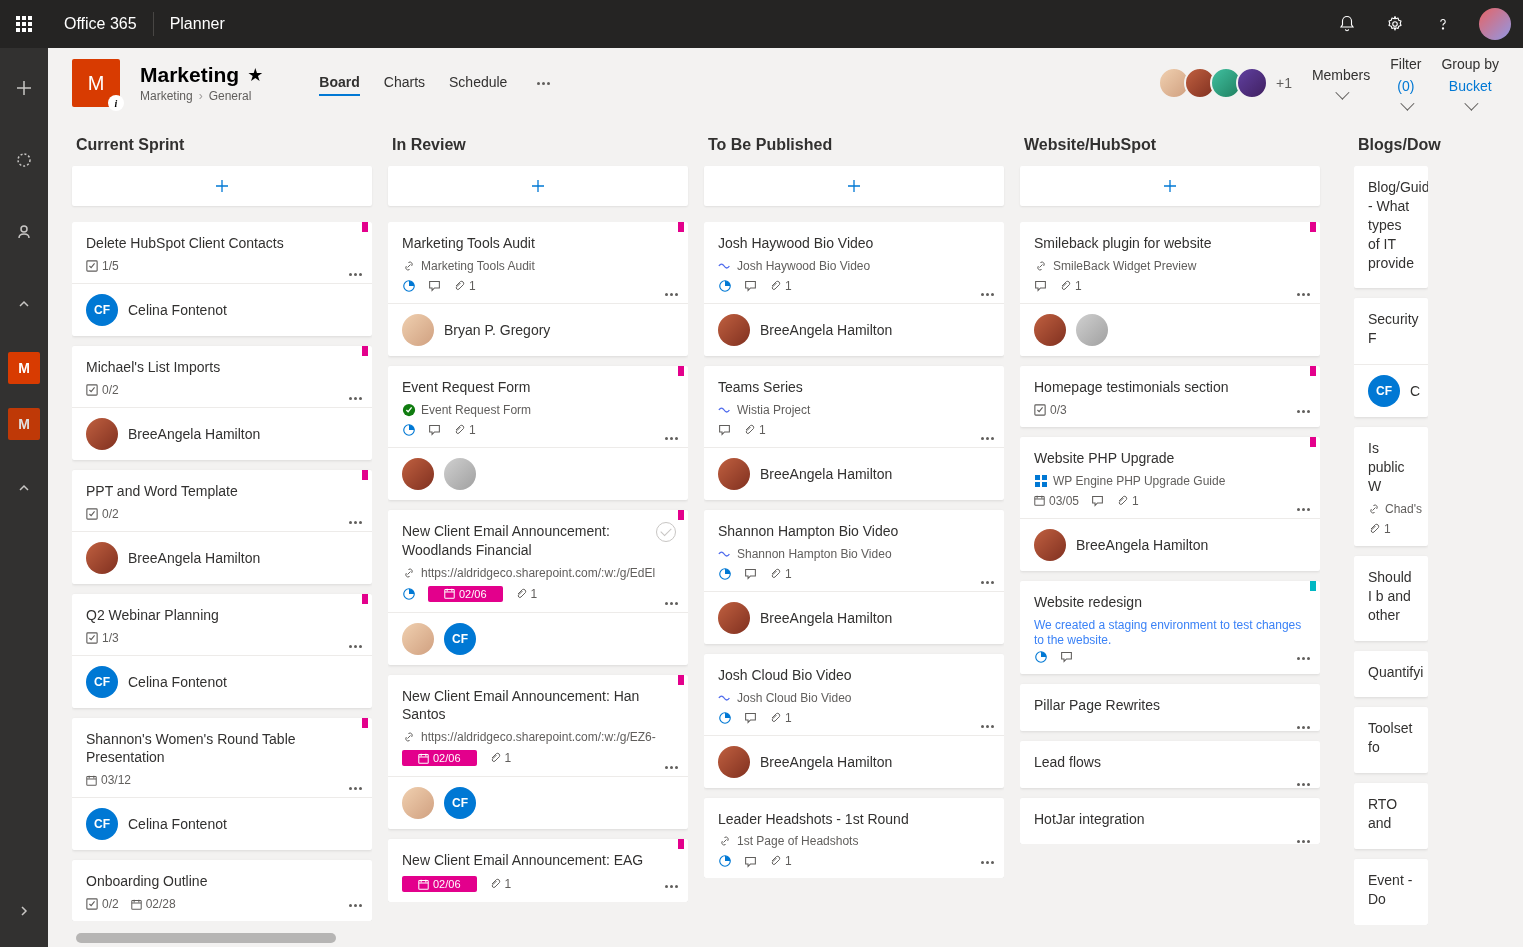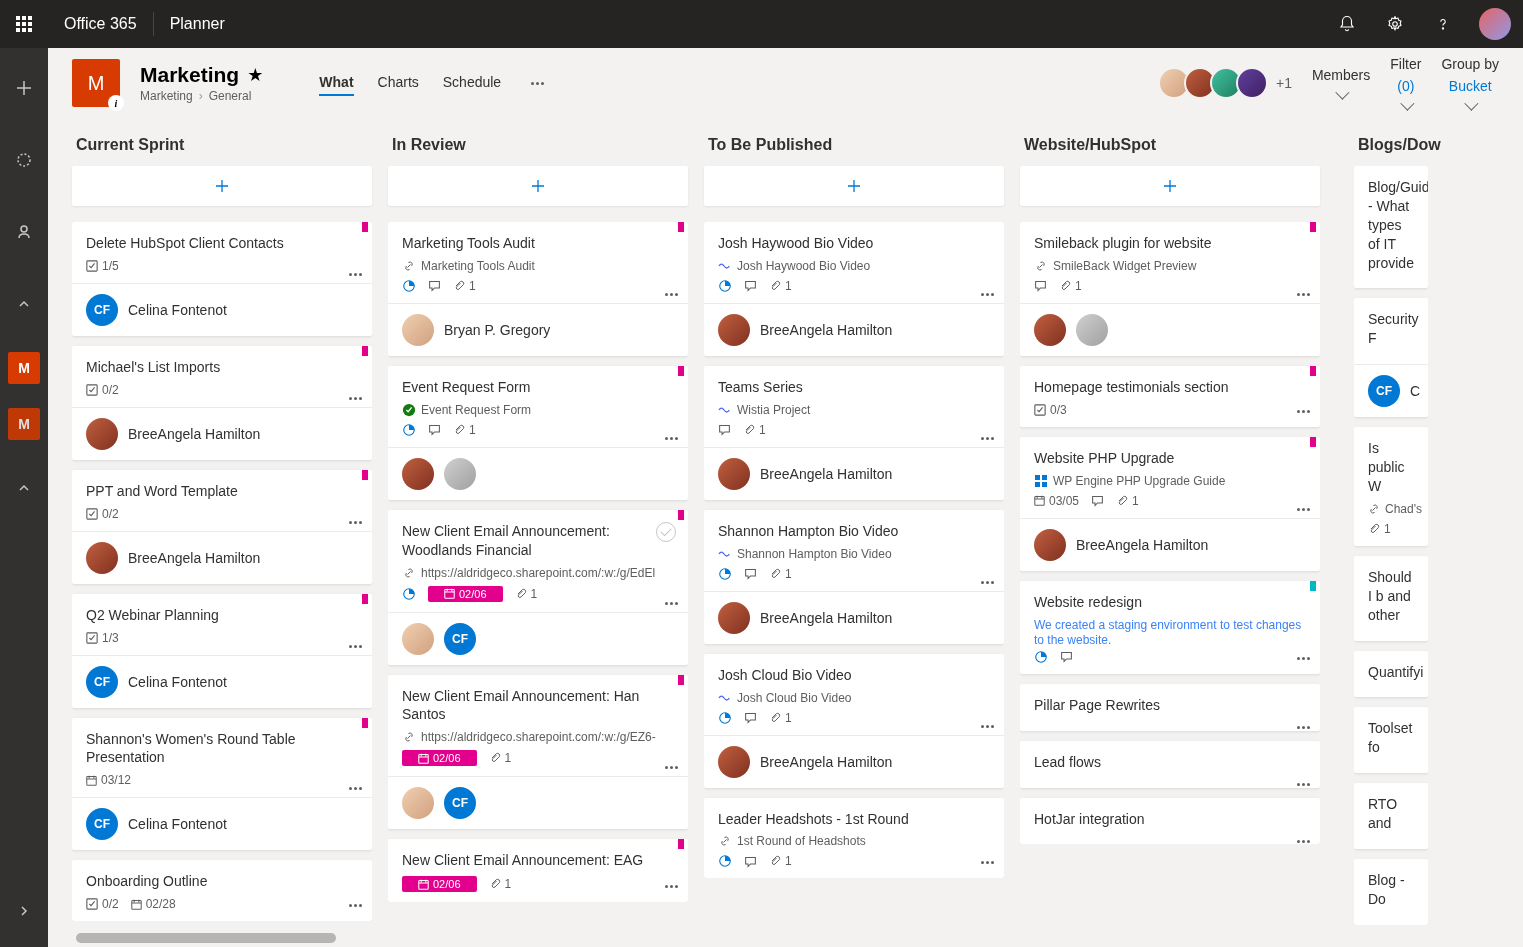--- a/index.html
+++ b/index.html
@@ -182,21 +182,21 @@
         <span class="plan-star">★</span>
       </div>
       <div class="plan-breadcrumb">
         <span>Marketing</span>
         <span class="sep">›</span>
         <span>General</span>
       </div>
     </div>
 
     <div class="tabs">
-      <div class="tab active">What</div>
+      <div class="tab active">Board</div>
       <div class="tab">Charts</div>
       <div class="tab">Schedule</div>
       <div class="tab-more">
           <span></span>
           <span></span>
           <span></span>
         </div>
     </div>
 
     <div class="header-right">
@@ -753,21 +753,21 @@
           </div>
           <div class="task">
             <div class="task-body">
               <div class="task-title">Leader Headshots - 1st Round</div>
               <div class="task-sub">
                 <span class="icon-sm">
                   <svg width="12" height="12" viewBox="0 0 16 16" fill="none" stroke="#605e5c" stroke-width="1.3">
                     <path d="M6 10l4-4M7 4l1-1a3 3 0 014 4l-1 1M9 12l-1 1a3 3 0 01-4-4l1-1"></path>
                   </svg>
                 </span>
-                <span>1st Round of Headshots</span>
+                <span>1st Page of Headshots</span>
               </div>
               <div class="task-meta">
                 <span class="meta-item">
                   <svg width="14" height="14" viewBox="0 0 16 16">
                     <circle cx="8" cy="8" r="6" fill="none" stroke="#0078d4" stroke-width="1.3"></circle>
                     <path d="M8 2a6 6 0 016 6H8z" fill="#0078d4"></path>
                   </svg>
                 </span>
                 <span class="meta-item">
                   <svg width="13" height="13" viewBox="0 0 16 16" fill="none" stroke="#605e5c" stroke-width="1.3">
@@ -1010,21 +1010,21 @@
               <div class="task-title">Toolset fo</div>
             </div>
           </div>
           <div class="task">
             <div class="task-body">
               <div class="task-title">RTO and</div>
             </div>
           </div>
           <div class="task">
             <div class="task-body">
-              <div class="task-title">Blog - Do</div>
+              <div class="task-title">Event - Do</div>
             </div>
           </div>
         </div>
       </div>
     </div>
 </div>
 
 <div class="scrollbar-overlay"></div>
 
 </body></html>

